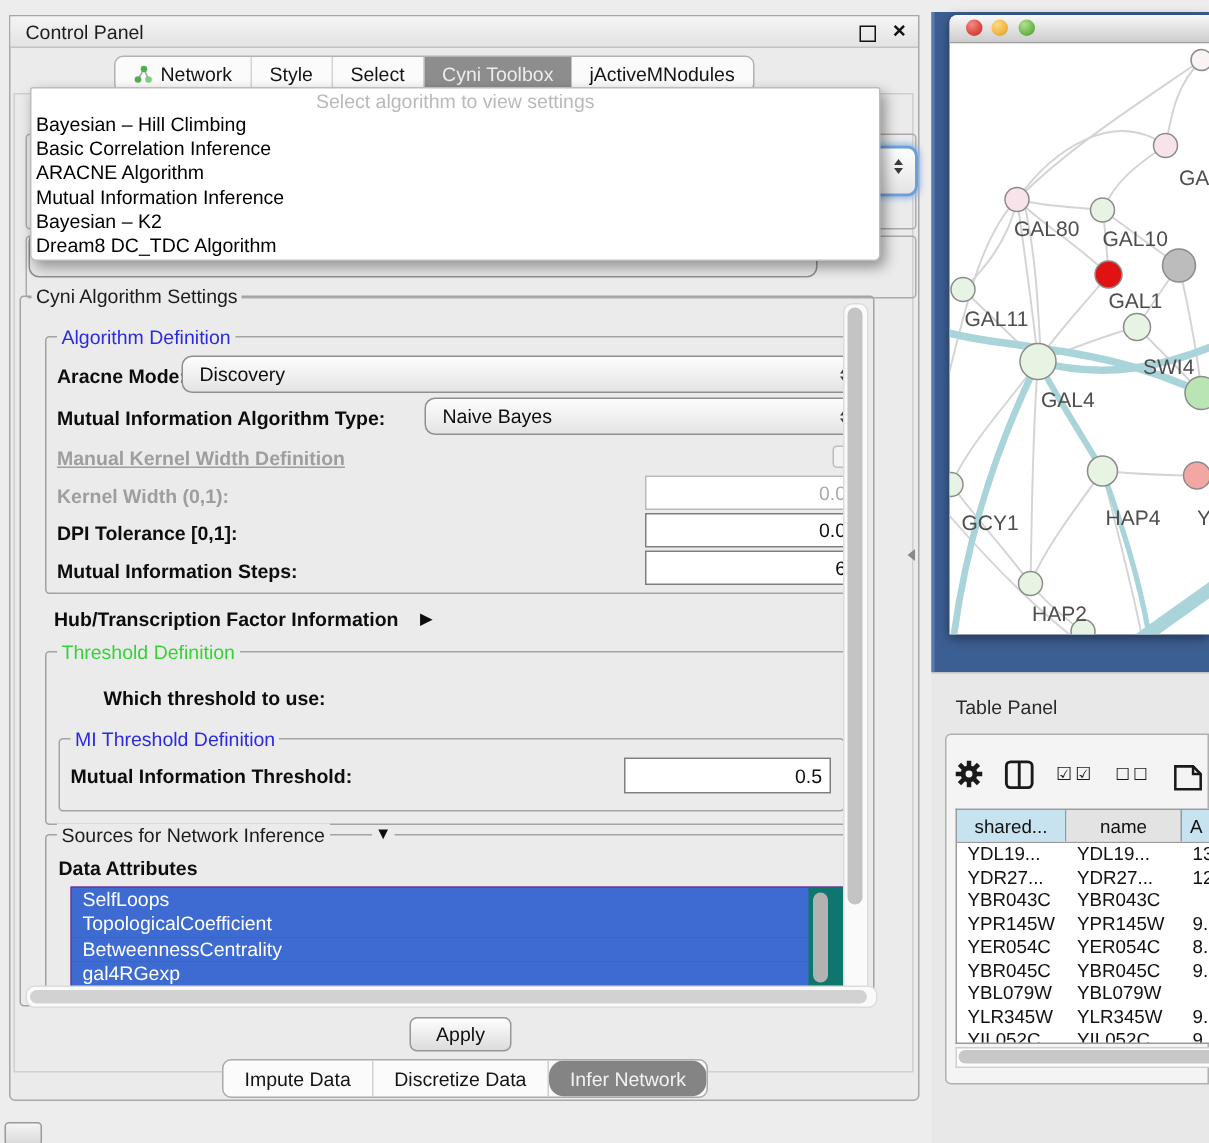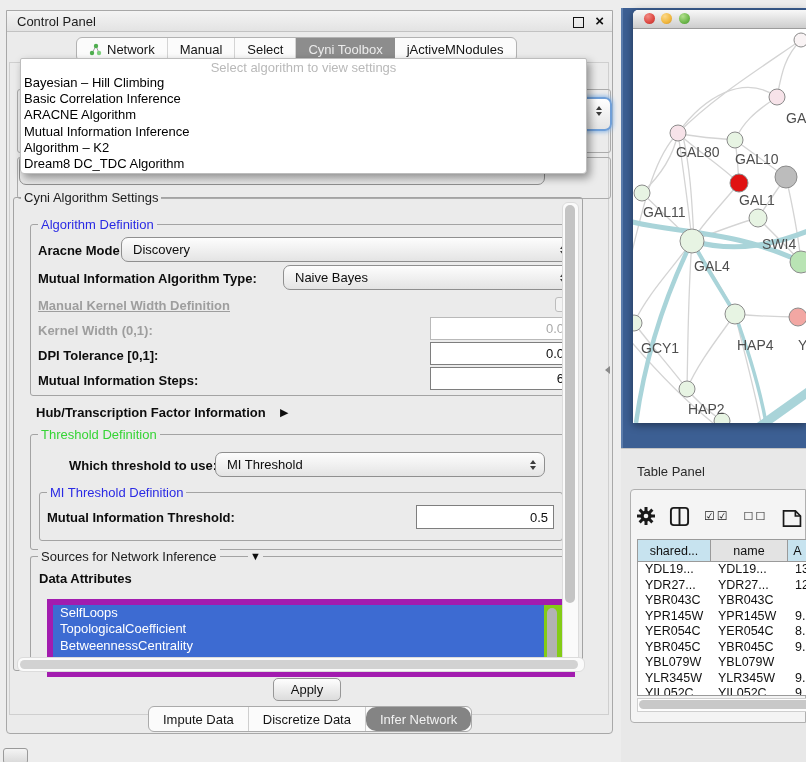--- a/index.html
+++ b/index.html
@@ -54,21 +54,21 @@
   .fld.dis{border-color:#b9b9b9;color:#a9a9a9;}
   .combo{border:1px solid #8f8f8f;border-radius:7px;background:linear-gradient(#fdfdfd,#e4e4e4);
          font-size:13px;color:#0d0d0d;display:flex;align-items:center;box-sizing:border-box;padding-left:11px;}
   .spin{margin-left:auto;margin-right:8px;display:flex;flex-direction:column;gap:2px;align-items:center;}
   .spin .up{width:0;height:0;border-left:3.5px solid transparent;border-right:3.5px solid transparent;border-bottom:4px solid #3c3c3c;}
   .spin .dn{width:0;height:0;border-left:3.5px solid transparent;border-right:3.5px solid transparent;border-top:4px solid #3c3c3c;}
   .chk{width:13px;height:13px;border:1px solid #bdbdbd;border-radius:3px;background:#f3f3f3;}
 
   .disc{font-size:11px;color:#0d0d0d;}
 
-  .attr-list{background:#84cc16;border:6px solid #a21caf;margin-top:8px;}
+  .attr-list{background:#0f766e;border:1px solid #a21caf;}
   .attr-item{height:16.4px;background:#3d6bd2;color:#fff;font-size:13px;line-height:16.4px;padding-left:7px;}
 
   .vsb-track{background:#fafafa;border:1px solid #dcdcdc;border-radius:6px;}
   .sb-thumb{background:#c4c4c4;border-radius:6px;}
 
   .btn{border:1px solid #979797;border-radius:5px;background:linear-gradient(#fefefe,#dcdcdc);
        font-size:13px;color:#111;display:flex;align-items:center;justify-content:center;}
 
   .btabbar{left:141px;top:695px;height:24px;display:flex;background:#fbfbfb;border:1px solid #aaa;
            border-radius:6px;overflow:hidden;}
@@ -133,21 +133,21 @@
         <svg class="neticon" viewBox="0 0 13 13">
           <line x1="3" y1="10" x2="7" y2="3" stroke="#9e9e9e" stroke-width="1"></line>
           <line x1="7" y1="3" x2="10" y2="10" stroke="#9e9e9e" stroke-width="1"></line>
           <circle cx="7" cy="3" r="2.2" fill="#4fae4f"></circle>
             <circle cx="3" cy="10" r="2.2" fill="#4fae4f"></circle>
           <circle cx="10" cy="10" r="2.2" fill="#7ed07e"></circle>
         </svg>
         <span>Network</span>
       </div>
       <div class="tab">
-          <span>Manual</span>
+          <span>Style</span>
         </div>
       <div class="tab">
           <span>Select</span>
         </div>
       <div class="tab sel">
           <span>Cyni Toolbox</span>
         </div>
       <div class="tab">
           <span>jActiveMNodules</span>
         </div>
@@ -162,21 +162,21 @@
     </div>
     <div class="abs ghost-group" style="left:10px;top:146px;width:592px;height:40px;"></div>
     <div class="abs combo-sliver"></div>
 
     <div class="abs dropdown">
       <div class="dd-ph">Select algorithm to view settings</div>
       <div class="dd-item">Bayesian – Hill Climbing</div>
       <div class="dd-item">Basic Correlation Inference</div>
       <div class="dd-item bold">ARACNE Algorithm</div>
       <div class="dd-item">Mutual Information Inference</div>
-      <div class="dd-item">Algorithm – K2</div>
+      <div class="dd-item">Bayesian – K2</div>
       <div class="dd-item">Dream8 DC_TDC Algorithm</div>
     </div>
 
     <div class="abs grp" style="left:6px;top:186px;width:568px;height:472px;">
       <span class="grp-title t-dark">Cyni Algorithm Settings</span>
 
       <div class="abs grp" style="left:16px;top:26px;width:538px;height:170px;">
         <span class="grp-title t-blue">Algorithm Definition</span>
 
         <span class="abs blabel" style="left:7px;top:18px;">Aracne Mode:</span>
@@ -216,27 +216,20 @@
           </div>
       </div>
 
       <span class="abs blabel" style="left:22px;top:207px;">Hub/Transcription Factor Information</span>
       <span class="abs disc" style="left:266px;top:208px;">▶</span>
 
       <div class="abs grp" style="left:16px;top:236px;width:538px;height:114px;">
         <span class="grp-title t-green">Threshold Definition</span>
 
         <span class="abs blabel" style="left:38px;top:23px;">Which threshold to use:</span>
-        <div class="abs combo" style="left:184px;top:17px;width:330px;height:25px;">
-          <span>MI Threshold</span>
-          <span class="spin">
-              <span class="up"></span>
-              <span class="dn"></span>
-            </span>
-        </div>
 
         <div class="abs grp" style="left:8px;top:57px;width:522px;height:47px;">
           <span class="grp-title t-blue" style="background:#ebebeb;">MI Threshold Definition</span>
           <span class="abs blabel" style="left:7px;top:17px;">Mutual Information Threshold:</span>
           <div class="abs fld" style="left:376px;top:12px;width:138px;height:24px;">
               <span>0.5</span>
             </div>
         </div>
       </div>
 

